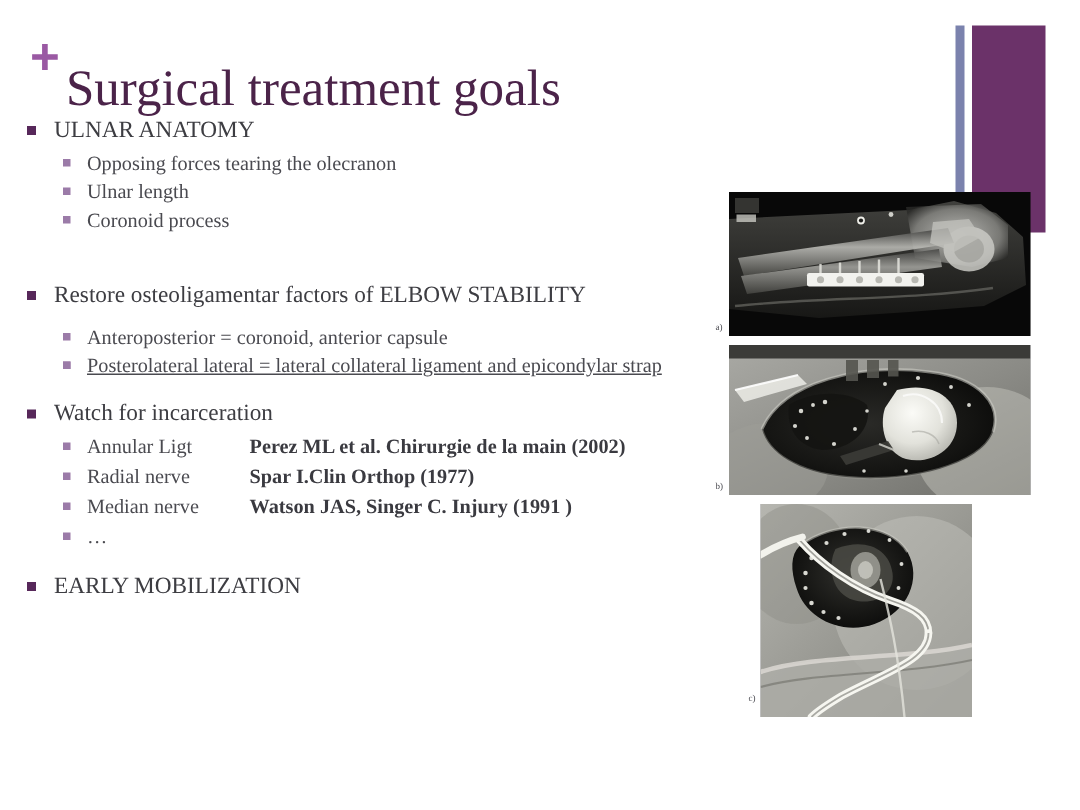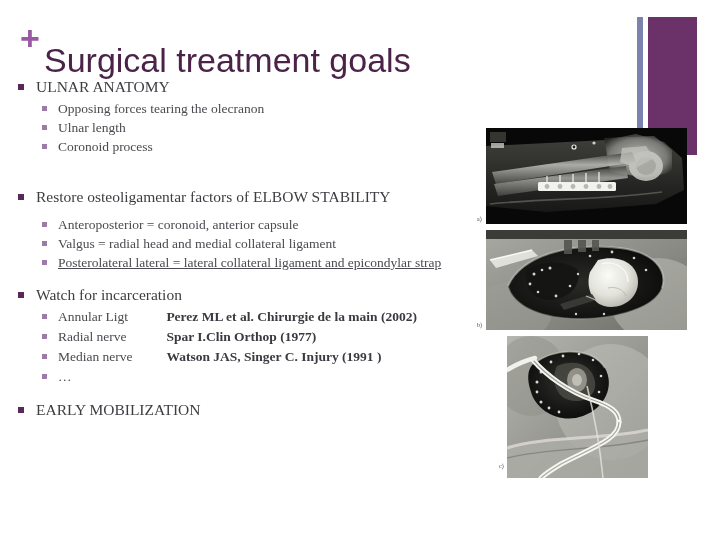--- a/index.html
+++ b/index.html
@@ -49,21 +49,21 @@
     line-height: 28px;
     font-weight: bold;
     letter-spacing: 0;
   }
   .slide-title {
     position: absolute;
     left: 44px;
     top: 40px;
     width: 600px;
     color: #4b2349;
-    font-family: Liberation Sans, sans-serif;
+    font-family: Liberation Serif, serif;
     font-size: 34px;
     line-height: 40px;
     white-space: nowrap;
   }
 
   
   .body-area {
     position: absolute;
     left: 0px;
     top: 76px;
@@ -208,21 +208,20 @@
         <span class="bullet"></span>
         <span>Restore osteoligamentar factors of ELBOW STABILITY</span>
       </div>
       <div class="gap-sm"></div>
       <div class="lvl2">
         <span class="bullet"></span>
         <span>Anteroposterior = coronoid, anterior capsule</span>
       </div>
       <div class="lvl2">
         <span class="bullet"></span>
-        <span>Valgus = radial head and medial collateral ligament</span>
       </div>
       <div class="lvl2">
         <span class="bullet"></span>
         <span class="sub-cont">Posterolateral lateral = lateral collateral ligament and epicondylar strap</span>
       </div>
     </div>
 
     <div class="gap-md"></div>
 
     <div class="grp">

